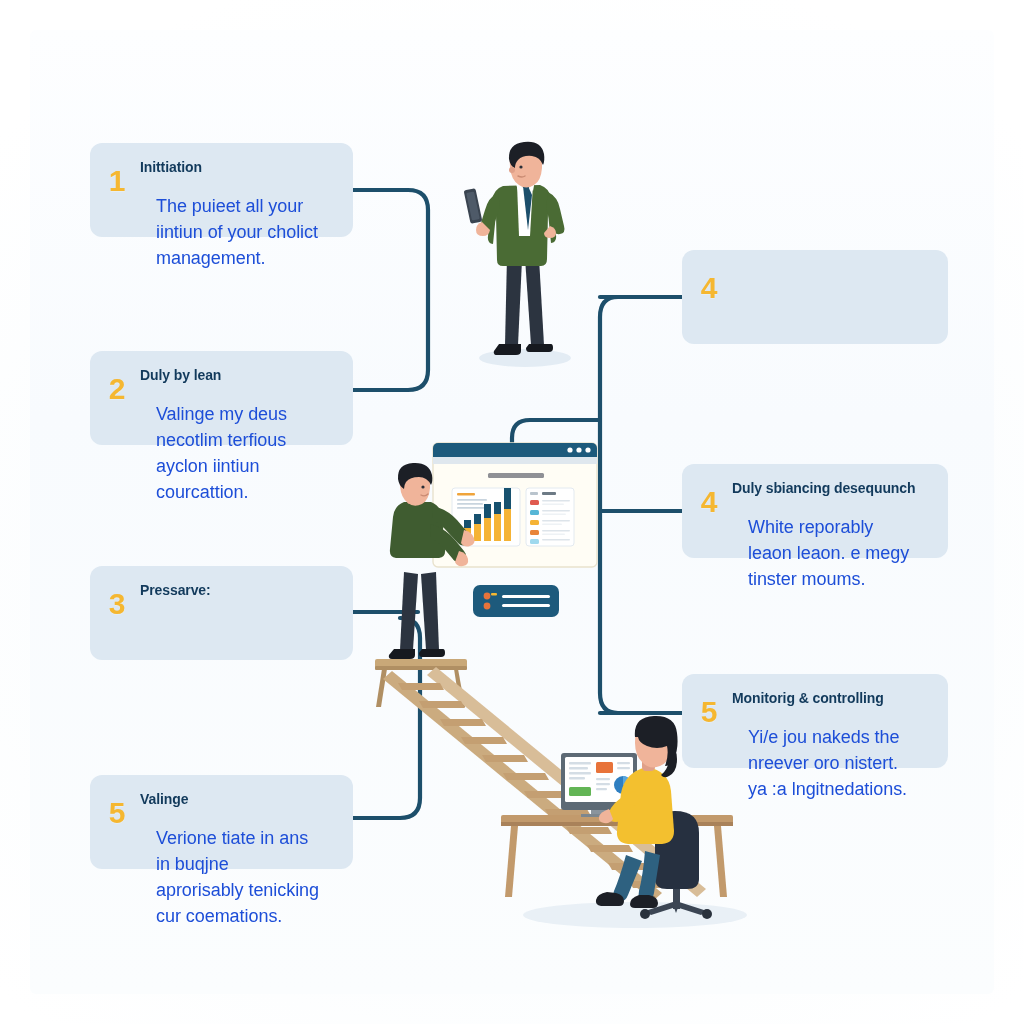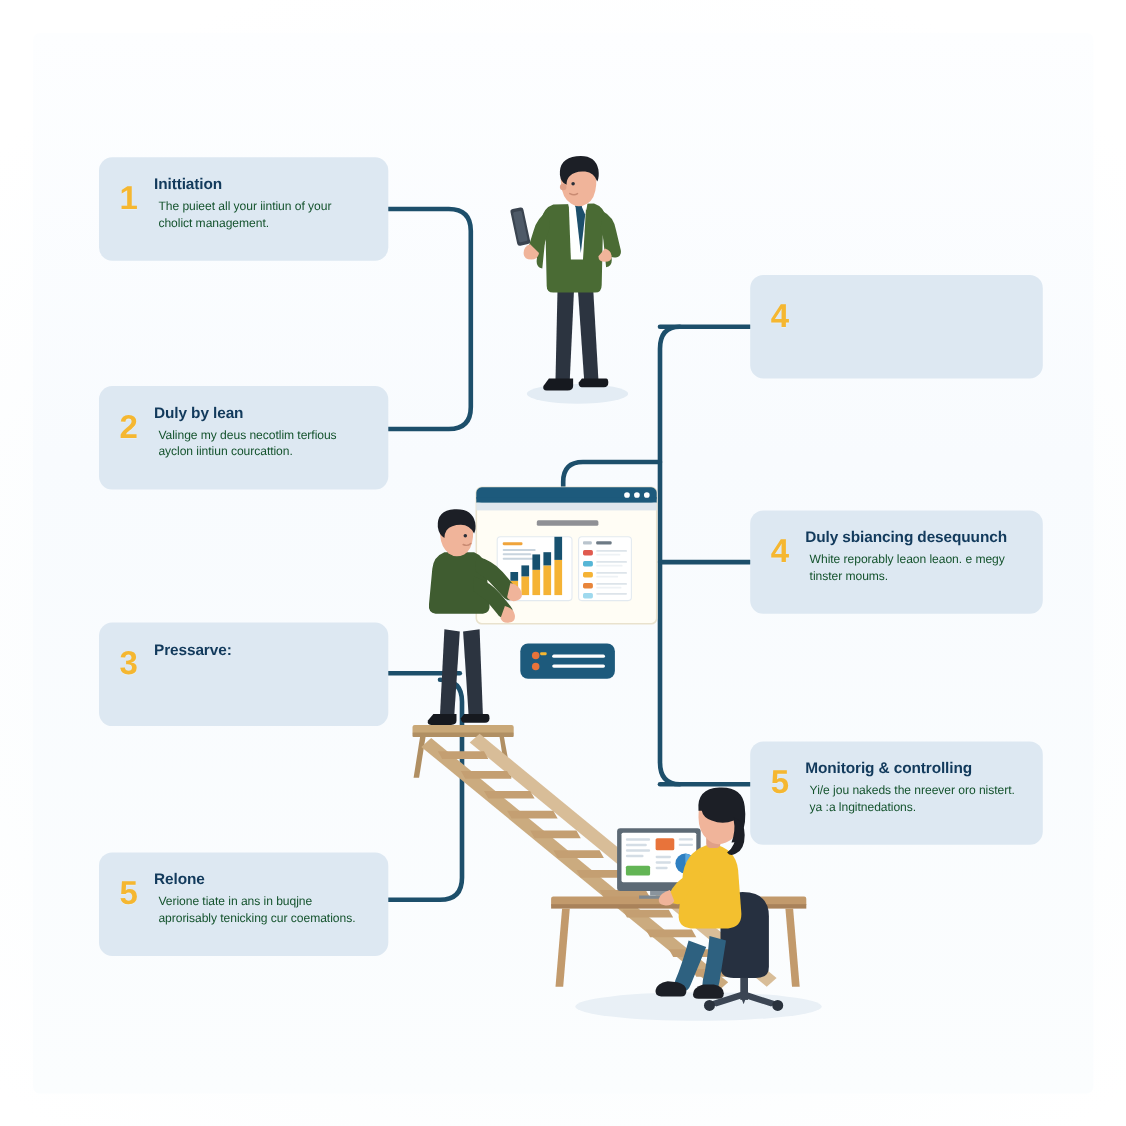--- a/index.html
+++ b/index.html
@@ -41,21 +41,21 @@
     line-height:1;flex:0 0 auto;width:26px;text-align:center;
     padding-top:7px;
     text-shadow:0 1px 0 rgba(255,255,255,.25);
   }
   .card .body{flex:1 1 auto;min-width:0;}
   .card .title{
     font-size:14px;font-weight:bold;color:#123a5c;
     margin:0 0 3px 0;line-height:1.25;letter-spacing:-.1px;
   }
   .card .desc{
-    font-size:11px;color:#14532d;line-height:1.45;margin:4px;
+    font-size:18px;color:#1d4ed8;line-height:1.45;margin:16px;
     letter-spacing:-.05px;
   }
 
   
   .illus{position:absolute;}
 </style>
 </head>
 <body>
 
 <div id="stage">
@@ -104,21 +104,21 @@
   <div class="card" style="left:90px;top:566px;width:263px;height:94px;">
     <div class="num">3</div>
     <div class="body">
       <div class="title">Pressarve:</div>
     </div>
   </div>
 
   <div class="card" style="left:90px;top:775px;width:263px;height:94px;">
     <div class="num">5</div>
     <div class="body">
-      <div class="title">Relone</div>
+      <div class="title">Valinge</div>
       <div class="desc">Verione tiate in ans in buqjne aprorisably tenicking cur coemations.</div>
     </div>
   </div>
 
   <div class="card" style="left:682px;top:250px;width:266px;height:94px;">
     <div class="num">4</div>
   </div>
 
   <div class="card" style="left:682px;top:464px;width:266px;height:94px;">
     <div class="num">4</div>

